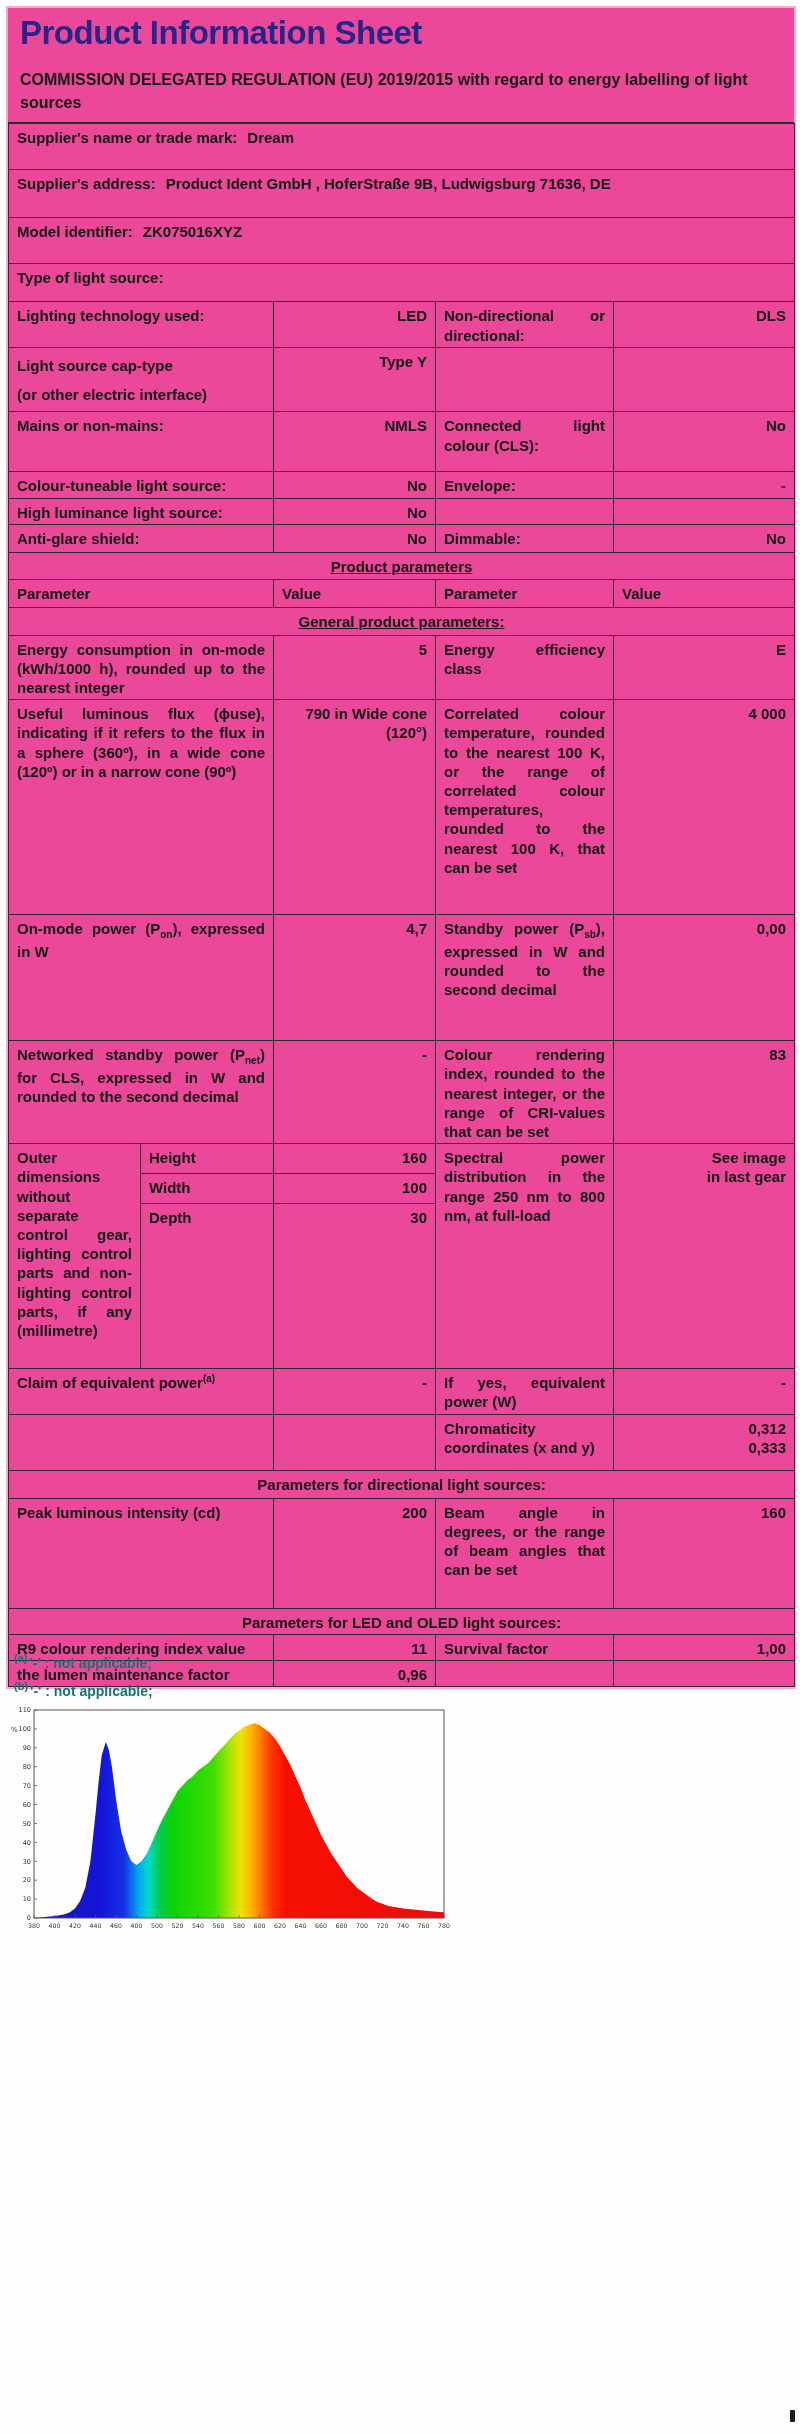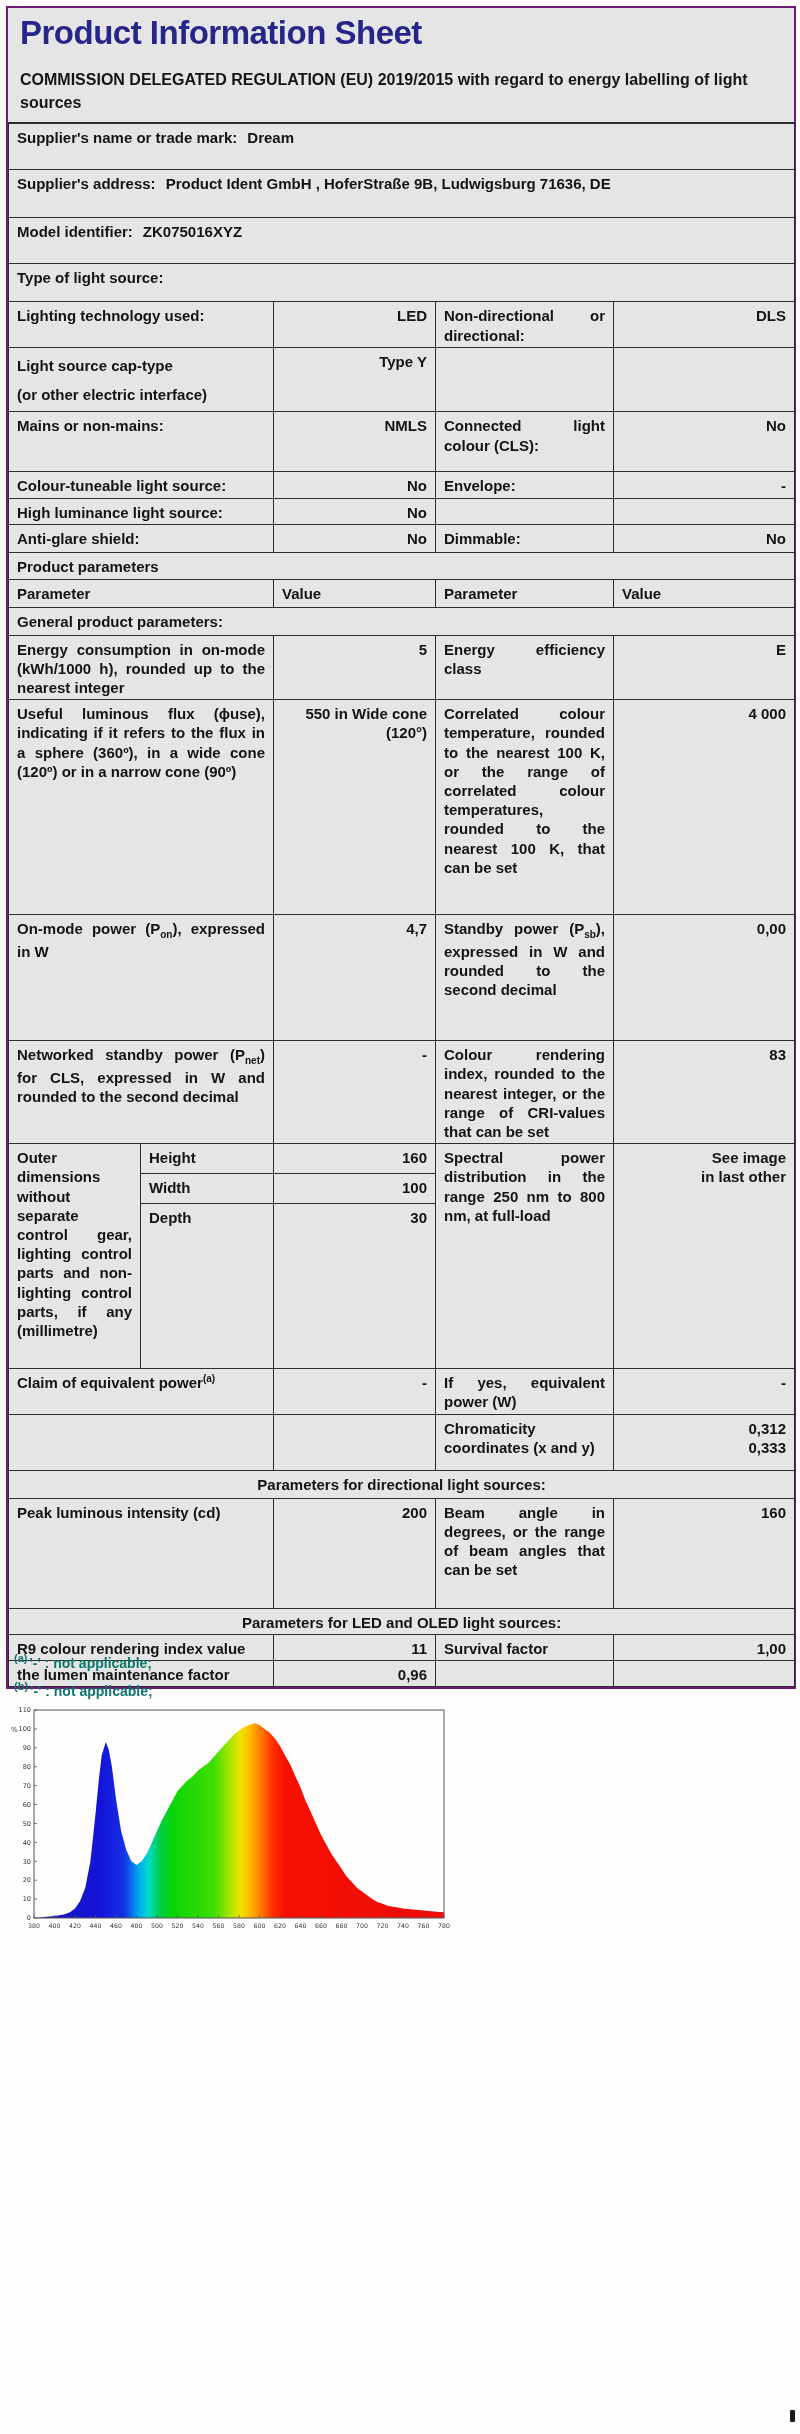--- a/index.html
+++ b/index.html
@@ -1,29 +1,29 @@
 <!DOCTYPE html>
 <html><head>
 <meta charset="utf-8">
 <style>
   html,body{margin:0;padding:0;background:#ffffff;}
   #page{position:relative;width:800px;height:2434px;background:#fffefd;overflow:hidden;
         font-family:"Liberation Sans",sans-serif;color:#111;}
   
-  .sheet{position:absolute;left:6px;top:6px;width:786px;border:2px solid #701a75;background:#e5e5e5;}
+  .sheet{position:absolute;left:6px;top:6px;width:786px;border:2px solid #f9a8d4;background:#ec4899;}
   .hdr{padding:6px 14px 8px 12px;border-bottom:1px solid #2b2b2b;}
   .title{font-size:33px;font-weight:700;color:#26268a;letter-spacing:-0.5px;line-height:1.15;}
   .reg{font-size:16px;font-weight:700;color:#151515;line-height:1.45;margin-top:16px;padding-right:14px;}
   table{border-collapse:collapse;width:100%;table-layout:fixed;}
   td{border:1.5px solid #2b2b2b;padding:4px 8px 2px 8px;vertical-align:top;
      font-size:15px;font-weight:700;line-height:1.28;color:#141414;}
   .ctr{text-align:right;}
   .just{text-align:justify;}
   .pre{white-space:pre-line;}
-  .sec{}
+  .sec{text-align:center;text-decoration:underline;}
   .secl{text-align:center;}
   .kv .val{margin-left:10px;font-weight:700;}
   .caprow td:first-child{line-height:1.9;}
   .nb-t{border-top:none;}
   .nb-b{border-bottom:none;}
   sub.u{font-size:10px;}
   sup.u{font-size:10px;}
   
   .footnotes{position:absolute;left:14px;top:1652px;}
   .footnote{margin-bottom:9px;font-weight:700;font-size:14px;color:#0f766e;}
@@ -126,21 +126,21 @@
       </tr>
 
       <tr style="height:62px">
         <td colspan="2" class="just">Energy consumption in on-mode (kWh/1000 h), rounded up to the nearest integer</td>
         <td class="ctr">5</td>
         <td class="just">Energy efficiency class</td>
         <td class="ctr">E</td>
       </tr>
       <tr style="height:215px">
         <td colspan="2" class="just">Useful luminous flux (ϕuse), indicating if it refers to the flux in a sphere (360º), in a wide cone (120º) or in a narrow cone (90º)</td>
-        <td class="ctr">550 in Wide cone (120°)</td>
+        <td class="ctr">790 in Wide cone (120°)</td>
         <td class="just">Correlated colour temperature, rounded to the nearest 100 K, or the range of correlated colour temperatures, rounded to the nearest 100 K, that can be set</td>
         <td class="ctr">4 000</td>
       </tr>
       <tr style="height:126px">
         <td colspan="2" class="just"><span>On-mode power (P</span><sub class="u">on</sub><span>), expressed in W</span></td>
         <td class="ctr">4,7</td>
         <td class="just"><span>Standby power (P</span><sub class="u">sb</sub><span>), expressed in W and rounded to the second decimal</span></td>
         <td class="ctr">0,00</td>
       </tr>
       <tr style="height:89px">
@@ -149,21 +149,21 @@
         <td class="just">Colour rendering index, rounded to the nearest integer, or the range of CRI-values that can be set</td>
         <td class="ctr">83</td>
       </tr>
 
       <tr style="height:30px">
         <td rowspan="4" class="just">Outer dimensions without separate control gear, lighting control parts and non-lighting control parts, if any (millimetre)</td>
         <td>Height</td>
         <td class="ctr">160</td>
         <td rowspan="4" class="just">Spectral power distribution in the range 250 nm to 800 nm, at full-load</td>
         <td rowspan="4" class="ctr pre">See image
-in last other</td>
+in last gear</td>
       </tr>
       <tr style="height:30px">
         <td>Width</td>
         <td class="ctr">100</td>
       </tr>
       <tr style="height:30px">
         <td class="nb-b">Depth</td>
         <td class="ctr nb-b">30</td>
       </tr>
       <tr style="height:135px">

